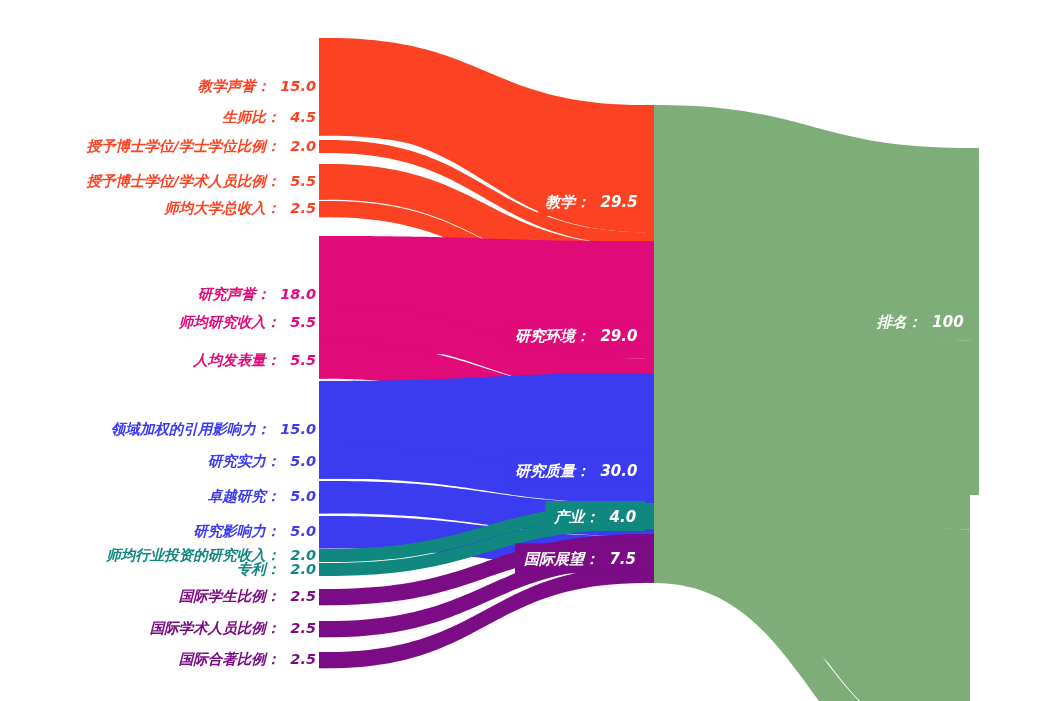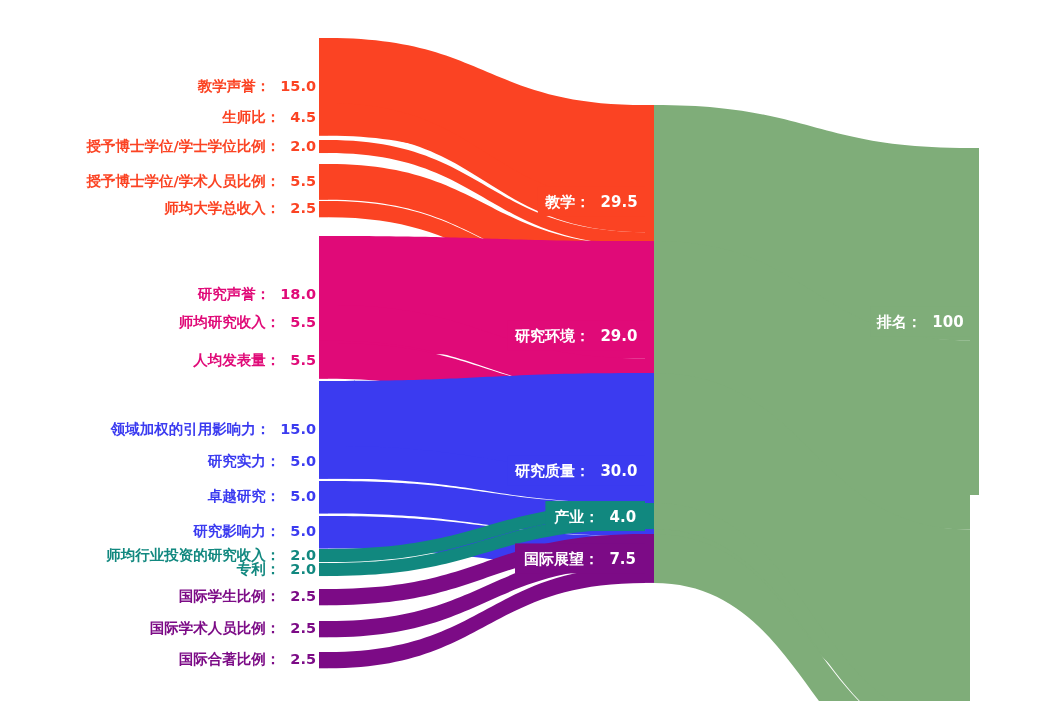--- a/index.html
+++ b/index.html
@@ -2,21 +2,21 @@
 <html><head>
 <meta charset="utf-8">
 <style>
   html,body{margin:0;padding:0;}
   body{
     width:1040px;height:701px;
     background:#ffffff;
     font-family:"DejaVu Sans","Liberation Sans",sans-serif;
     overflow:hidden;
   }
-  #sankey-root{position:relative;width:1040px;height:643px;}
+  #sankey-root{position:relative;width:1040px;height:643px;font-style:italic;}
   svg#sankey-svg{position:absolute;left:0;top:0;width:1040px;height:701px;display:block;}
   .node-rect{stroke:none;}
   .link-path{fill-opacity:1;stroke:none;}
   .src-label{
     font-size:14.5px;font-weight:bold;
     text-anchor:end;dominant-baseline:middle;
     white-space:pre;
   }
   .mid-label,.end-label{
     font-size:15px;font-weight:bold;fill:#ffffff;

